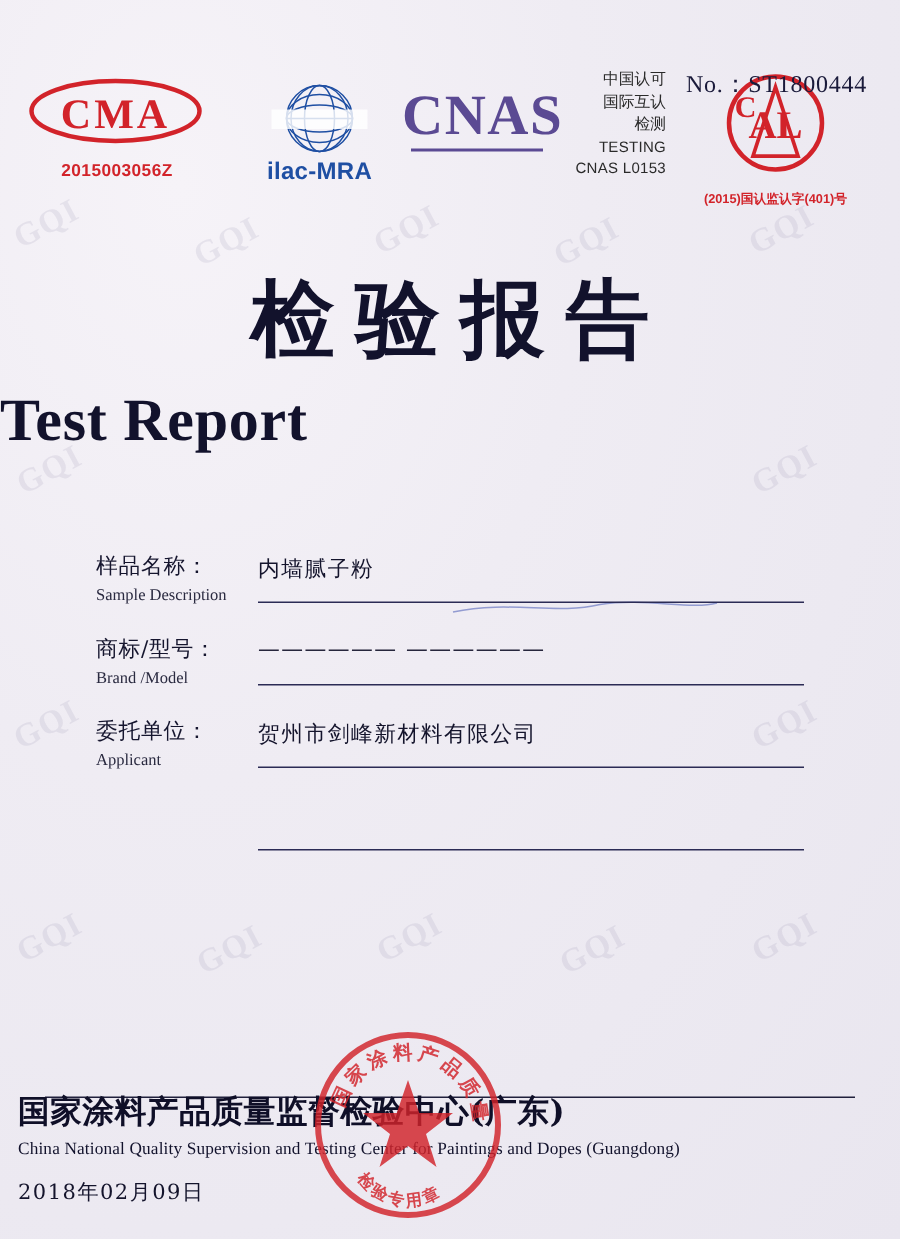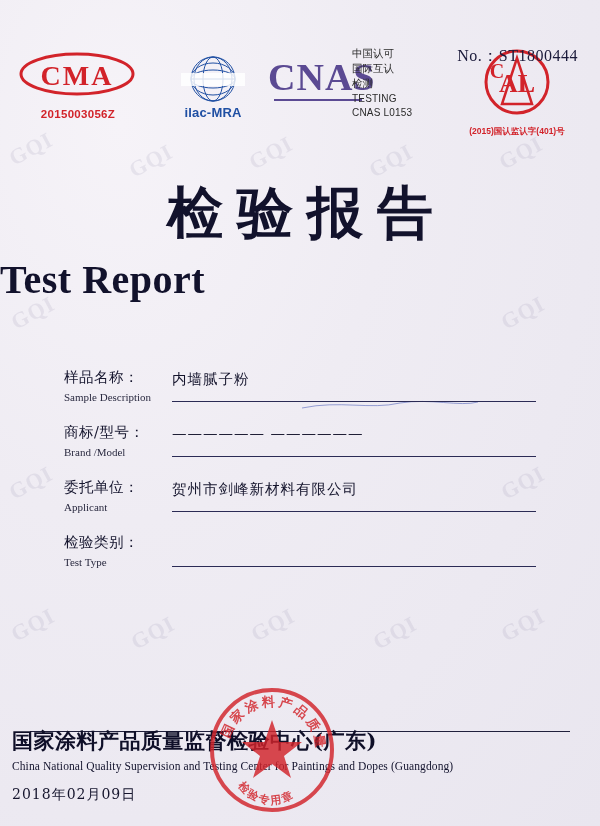--- a/index.html
+++ b/index.html
@@ -73,21 +73,21 @@
   
   .ilac {
     position: absolute;
     left: 158px;
     top: 16px;
     width: 110px;
     text-align: center;
   }
   .ilac-label {
     font-family: "Liberation Sans", sans-serif;
-    font-size: 13px;
+    font-size: 16px;
     font-weight: bold;
     color: #1f4fa3;
     letter-spacing: 0.2px;
     margin-top: -3px;
   }
 
   
   .cnas {
     position: absolute;
     left: 268px;
@@ -112,20 +112,21 @@
   
   .cnas-cn {
     position: absolute;
     left: 352px;
     top: 8px;
     width: 92px;
     font-family: "Liberation Sans", sans-serif;
     font-size: 10.5px;
     line-height: 1.45;
     color: #2a2a2a;
+    text-align: right;
   }
   .cnas-cn .en {
     font-size: 10px;
     letter-spacing: 0.2px;
   }
 
   
   .cal {
     position: absolute;
     left: 452px;
@@ -399,24 +400,20 @@
     <div class="field">
       <div class="labels">
         <div class="lab-cn">委托单位：</div>
         <div class="lab-en">Applicant</div>
       </div>
       <div class="value">贺州市剑峰新材料有限公司</div>
       <div class="rule"></div>
     </div>
 
     <div class="field">
-      <div class="labels">
-        <div class="lab-cn">检验类别：</div>
-        <div class="lab-en">Test Type</div>
-      </div>
       <div class="rule"></div>
     </div>
 
   </div>
 
   <div class="footer-rule"></div>
   <div class="footer">
     <div class="footer-cn">国家涂料产品质量监督检验中心(广东)</div>
     <div class="footer-en">China National Quality Supervision and Testing Center for Paintings and Dopes (Guangdong)</div>
     <div class="footer-date">2018年02月09日</div>

